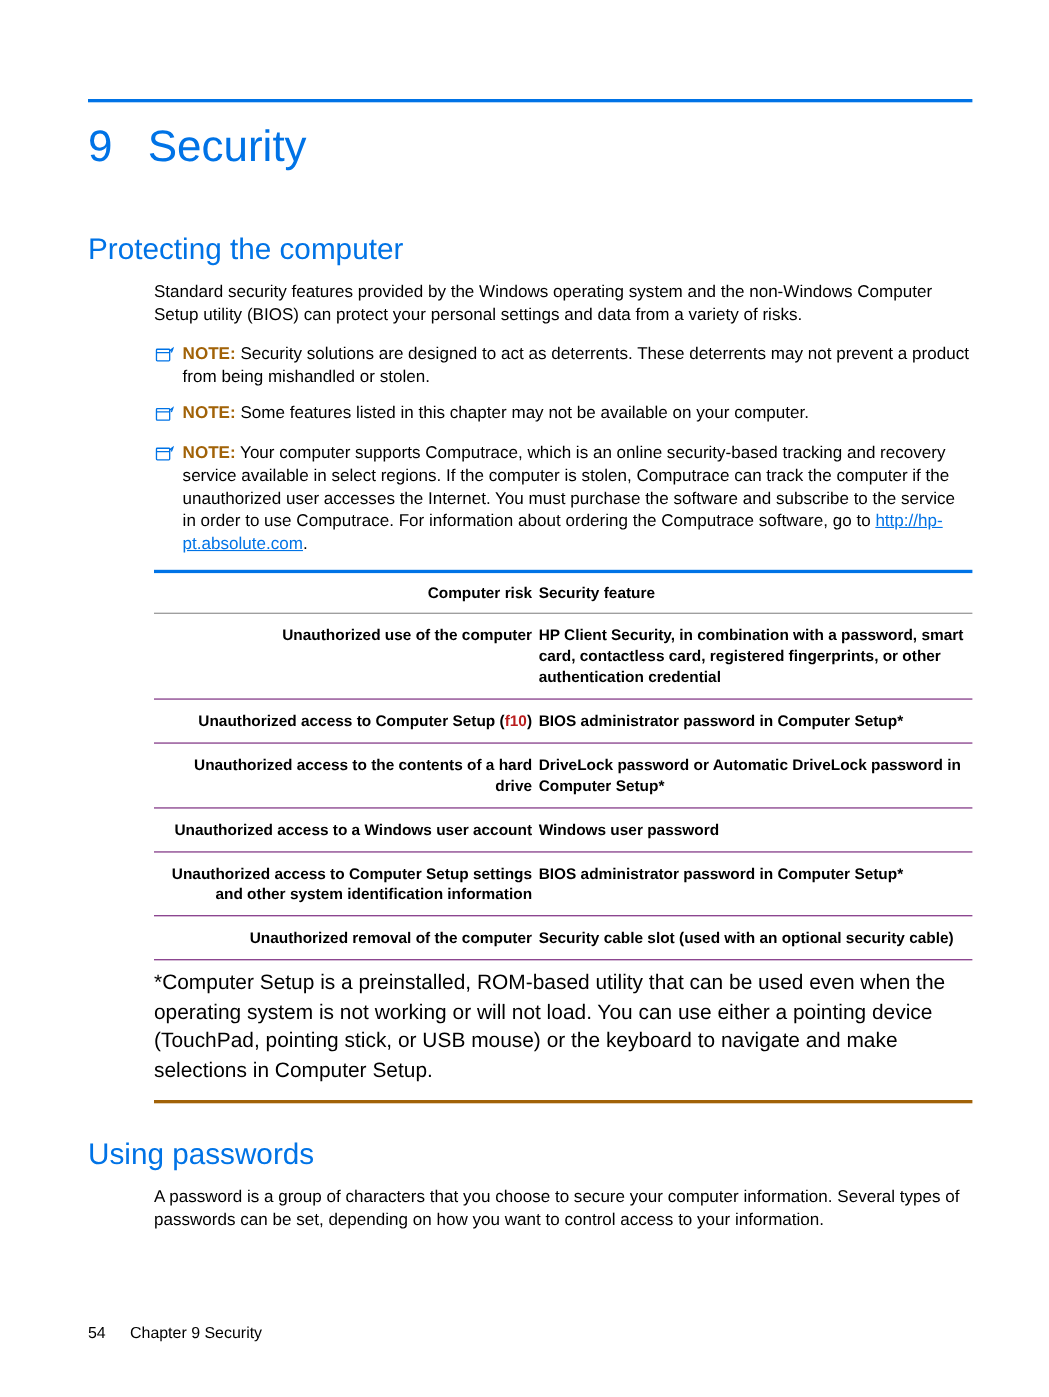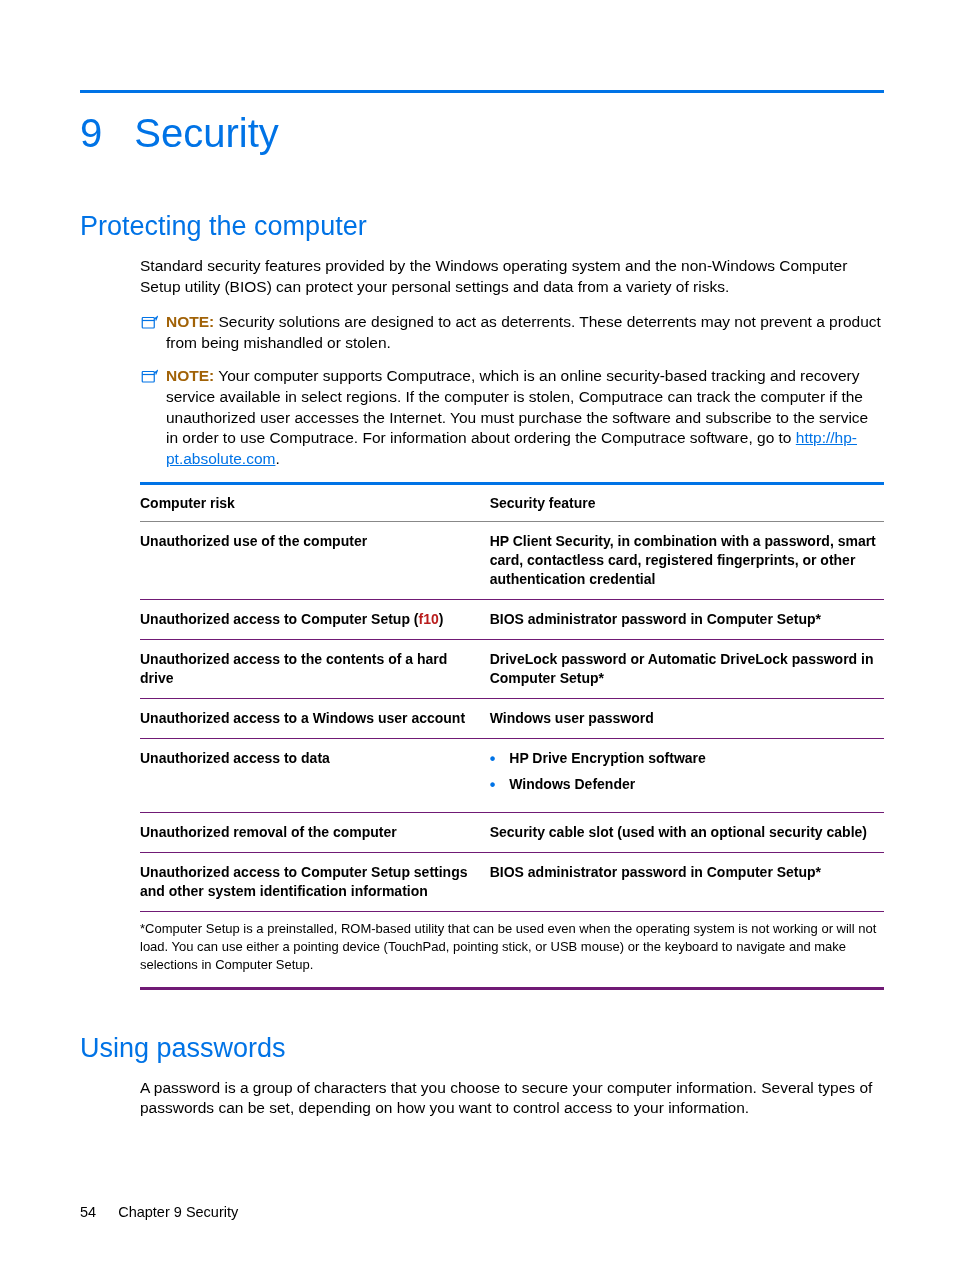--- a/index.html
+++ b/index.html
@@ -64,31 +64,31 @@
     font-weight: bold;
     padding: 10px 6px 10px 0;
   }
   table.risk td {
     padding: 10px 6px 10px 0;
     vertical-align: top;
     border-bottom: 1px solid #701a75;
     line-height: 1.35;
     font-weight: bold;
   }
-  table.risk th:first-child, table.risk td:first-child { width: 47%; }
+  table.risk th:first-child, table.risk td:first-child { width: 47%; text-align: right; }
   .bullet-list { list-style: none; padding: 0; }
   .bullet-list li { display: flex; align-items: flex-start; gap: 14px; margin-bottom: 8px; }
   .bullet-dot { color: #0073e6; font-size: 16px; line-height: 1; margin-top: 2px; }
   .table-footnote {
-    font-size: 13px;
+    font-size: 19px;
     line-height: 1.4;
     padding-top: 8px;
-    border-bottom: 3px solid #701a75;
+    border-bottom: 3px solid #a16207;
     padding-bottom: 12px;
-    margin-bottom: 43px;
+    margin-bottom: 31px;
   }
   .footer {
     position: absolute;
     bottom: 50px;
     left: 80px;
     font-size: 14.5px;
   }
   .footer .pg { margin-right: 18px; }
 </style>
 </head>
@@ -114,20 +114,33 @@
           <path d="M19 8l4-3-2 5"></path>
         </svg>
     </span>
     <div class="note-body">
       <span class="note-label">NOTE:</span>
       <span>Security solutions are designed to act as deterrents. These deterrents may not prevent a product from being mishandled or stolen.</span>
     </div>
   </div>
 
 
+  <div class="note-row">
+    <span class="note-icon">
+      <svg viewBox="0 0 24 24" width="18" height="18" fill="none" stroke="#0073e6" stroke-width="1.6">
+          <rect x="3" y="6" width="16" height="14" rx="1"></rect>
+          <path d="M3 10h16"></path>
+          <path d="M19 8l4-3-2 5"></path>
+        </svg>
+    </span>
+    <div class="note-body">
+      <span class="note-label">NOTE:</span>
+      <span>Some features listed in this chapter may not be available on your computer.</span>
+    </div>
+  </div>
 
   <div class="note-row">
     <span class="note-icon">
       <svg viewBox="0 0 24 24" width="18" height="18" fill="none" stroke="#0073e6" stroke-width="1.6">
           <rect x="3" y="6" width="16" height="14" rx="1"></rect>
           <path d="M3 10h16"></path>
           <path d="M19 8l4-3-2 5"></path>
         </svg>
     </span>
     <div class="note-body">
@@ -154,41 +167,26 @@
       </tr>
       <tr>
         <td>Unauthorized access to the contents of a hard drive</td>
         <td>DriveLock password or Automatic DriveLock password in Computer Setup*</td>
       </tr>
       <tr>
         <td>Unauthorized access to a Windows user account</td>
         <td>Windows user password</td>
       </tr>
       <tr>
-        <td>Unauthorized access to data</td>
-        <td>
-          <ul class="bullet-list">
-            <li>
-                <span class="bullet-dot">•</span>
-                <span>HP Drive Encryption software</span>
-              </li>
-            <li>
-                <span class="bullet-dot">•</span>
-                <span>Windows Defender</span>
-              </li>
-          </ul>
-        </td>
+        <td>Unauthorized access to Computer Setup settings and other system identification information</td>
+        <td>BIOS administrator password in Computer Setup*</td>
       </tr>
       <tr>
         <td>Unauthorized removal of the computer</td>
         <td>Security cable slot (used with an optional security cable)</td>
-      </tr>
-      <tr>
-        <td>Unauthorized access to Computer Setup settings and other system identification information</td>
-        <td>BIOS administrator password in Computer Setup*</td>
       </tr>
     </tbody>
   </table>
   <div class="table-footnote">*Computer Setup is a preinstalled, ROM-based utility that can be used even when the operating system is not working or will not load. You can use either a pointing device (TouchPad, pointing stick, or USB mouse) or the keyboard to navigate and make selections in Computer Setup.</div>
 </div>
 
 <h2 class="section-head">Using passwords</h2>
 <div class="body-block">
   <p class="para">A password is a group of characters that you choose to secure your computer information. Several types of passwords can be set, depending on how you want to control access to your information.</p>
 </div>

